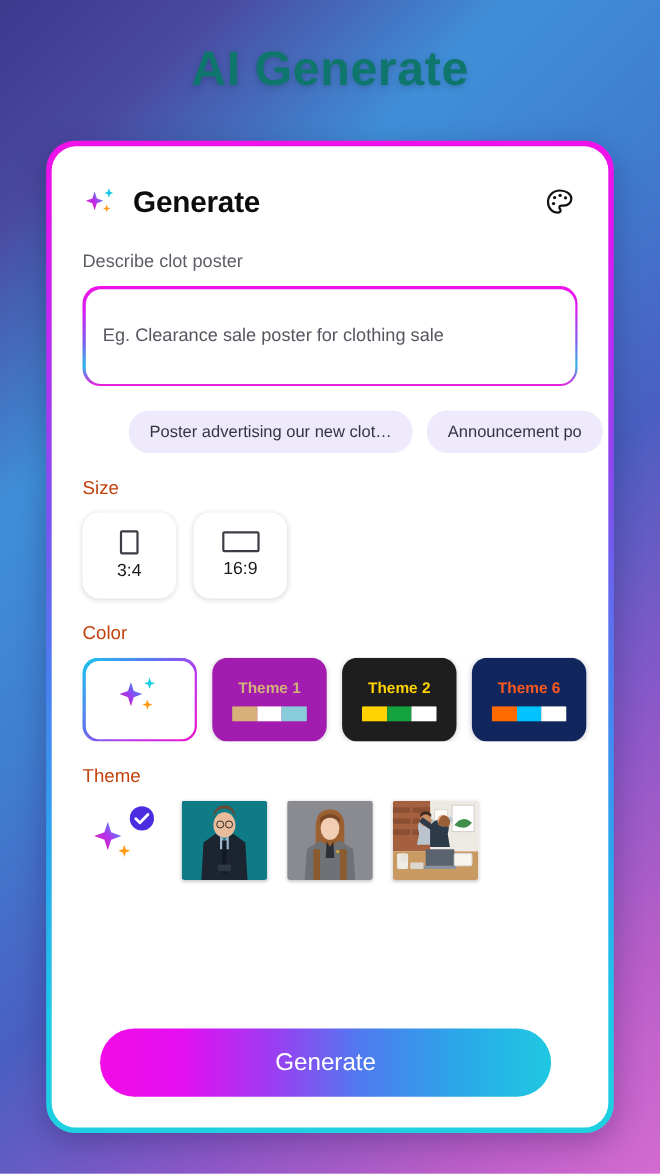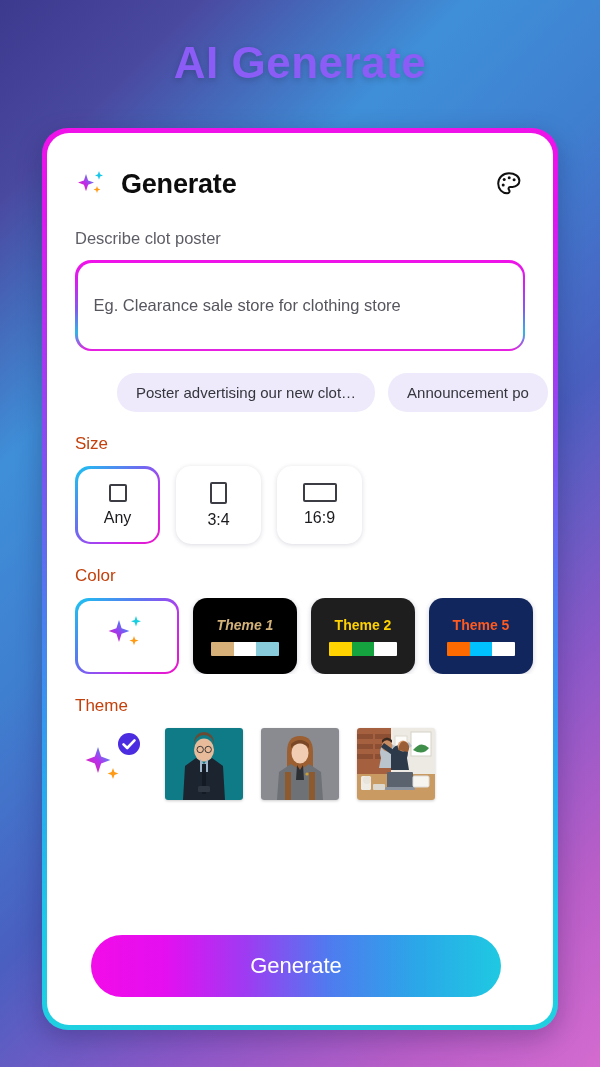--- a/index.html
+++ b/index.html
@@ -25,21 +25,21 @@
     position: relative;
   }
 
   
   .page-title {
     position: absolute;
     top: 38px;
     left: 0;
     width: 100%;
     text-align: center;
-    color: #8b5cf6;
+    color: #0f766e;
     font-size: 44px;
     font-weight: bold;
     letter-spacing: 0.5px;
     text-shadow: 0 2px 6px rgba(0,0,0,0.18);
   }
 
   
   .card-wrap {
     position: absolute;
     left: 42px;
@@ -317,38 +317,32 @@
           <circle cx="19.1" cy="9.8" r="1.5" fill="#111111"></circle>
           <circle cx="8.2" cy="15.1" r="1.5" fill="#111111"></circle>
         </svg>
       </span>
     </div>
 
     <div class="section-label">Describe clot poster</div>
 
     <div class="prompt-wrap">
       <div class="prompt-box">
-        <span class="prompt-placeholder">Eg. Clearance sale store for clothing store</span>
+        <span class="prompt-placeholder">Eg. Clearance sale poster for clothing sale</span>
       </div>
     </div>
 
     <div class="chips-row">
       <div class="chip">Poster advertising our new clot…</div>
       <div class="chip">Announcement po</div>
     </div>
 
     <div class="group-label">Size</div>
     <div class="size-row">
 
-      <div class="size-card selected">
-        <div class="size-inner">
-          <div class="shape shape-any"></div>
-          <div class="size-text">Any</div>
-        </div>
-      </div>
 
 
       <div class="size-card">
         <div class="shape shape-34"></div>
         <div class="size-text">3:4</div>
       </div>
 
       <div class="size-card">
         <div class="shape shape-169"></div>
         <div class="size-text">16:9</div>
@@ -370,40 +364,40 @@
                 </linearGradient>
               </defs>
               <path d="M18 8 L20.6 16.2 L28.4 19 L20.6 21.8 L18 30 L15.4 21.8 L7.6 19 L15.4 16.2 Z" fill="url(#sg2)"></path>
               <path d="M35 4 L36.3 7.9 L40 9.2 L36.3 10.5 L35 14.4 L33.7 10.5 L30 9.2 L33.7 7.9 Z" fill="#16cfe0"></path>
               <path d="M33 24 L34.2 27.4 L37.6 28.6 L34.2 29.8 L33 33.2 L31.8 29.8 L28.4 28.6 L31.8 27.4 Z" fill="#ff9a14"></path>
             </svg>
           </span>
         </div>
       </div>
 
-      <div class="theme-card" style="background:#000000;font-style:italic;">
+      <div class="theme-card" style="background:#a21caf;">
         <div class="theme-name" style="color:#d3b27a;">Theme 1</div>
         <div class="swatches">
           <span style="background:#d6b078;"></span>
             <span style="background:#ffffff;"></span>
             <span style="background:#88ccdc;"></span>
         </div>
       </div>
 
       <div class="theme-card" style="background:#1e1e1e;">
         <div class="theme-name" style="color:#ffd200;">Theme 2</div>
         <div class="swatches">
           <span style="background:#ffd200;"></span>
             <span style="background:#14a33f;"></span>
             <span style="background:#ffffff;"></span>
         </div>
       </div>
 
       <div class="theme-card" style="background:#10265c;">
-        <div class="theme-name" style="color:#ff5a1f;">Theme 5</div>
+        <div class="theme-name" style="color:#ff5a1f;">Theme 6</div>
         <div class="swatches">
           <span style="background:#ff6a00;"></span>
             <span style="background:#00c2ff;"></span>
             <span style="background:#ffffff;"></span>
         </div>
       </div>
     </div>
 
     <div class="group-label">Theme</div>
     <div class="images-row">

